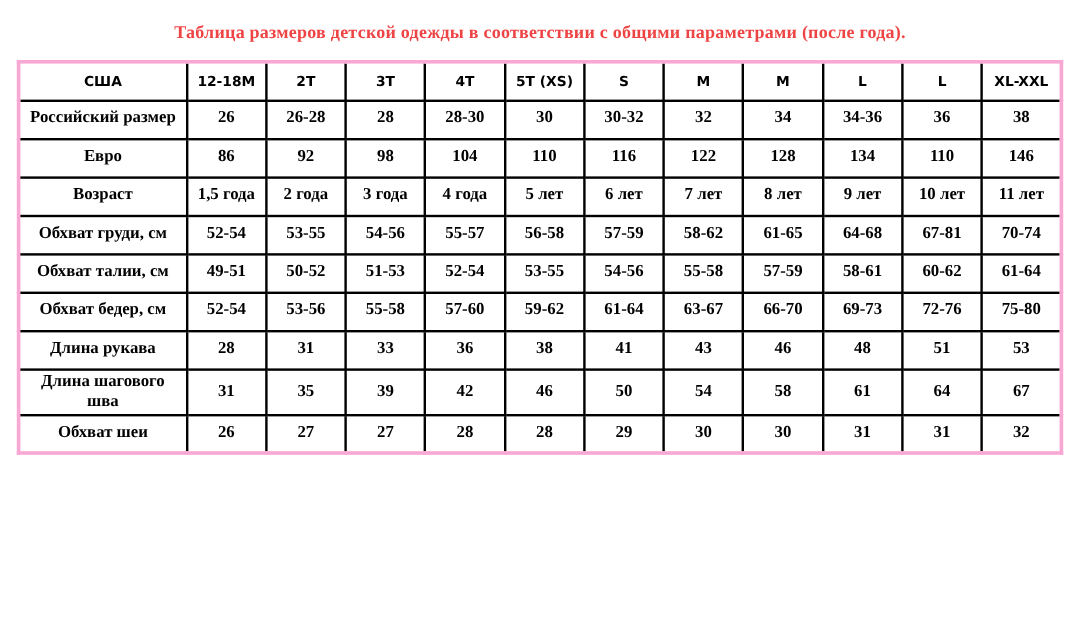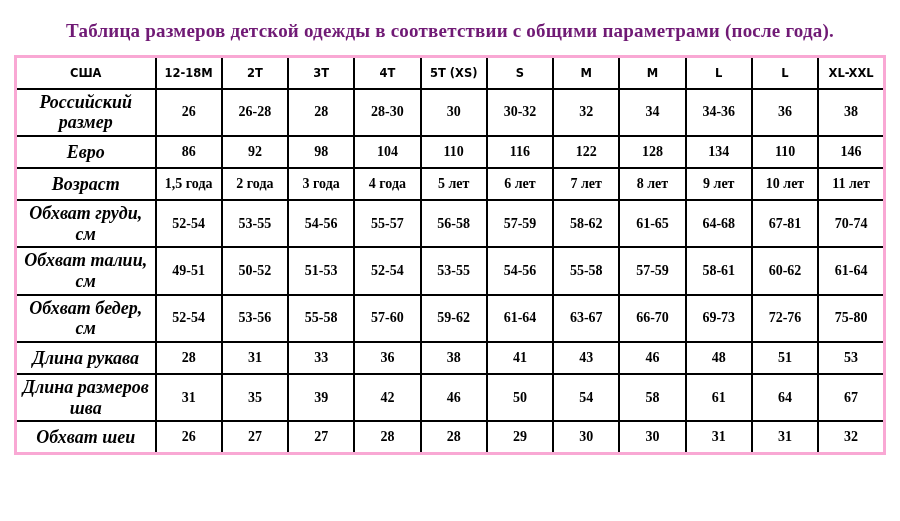--- a/index.html
+++ b/index.html
@@ -14,22 +14,22 @@
     width: 900px;
     height: 521px;
     background: #ffffff;
     box-sizing: border-box;
   }
   .title {
     padding-top: 20px;
     text-align: center;
     font-family: "Liberation Serif", serif;
     font-weight: bold;
-    font-size: 19px;
-    color: #701a75;
+    font-size: 15px;
+    color: #ef4444;
     letter-spacing: 0.2px;
   }
   table.size-table {
     border-collapse: collapse;
     table-layout: fixed;
     margin: 13px auto 0 auto;
     width: 872px;
     border: 3px solid #f9a8d4;
     background: #ffffff;
   }
@@ -51,22 +51,21 @@
     height: 32px;
   }
   table.size-table td {
     font-family: "Liberation Serif", serif;
     font-weight: bold;
     font-size: 14px;
     height: 32px;
     line-height: 1.15;
   }
   table.size-table td.row-label {
-    font-size: 18px;
-    font-style: italic;
+    font-size: 14px;
   }
 </style>
 </head>
 <body>
 
 <div class="page">
   <div class="title">Таблица размеров детской одежды в соответствии с общими параметрами (после года).</div>
 
   <table class="size-table">
     <colgroup>
@@ -181,21 +180,21 @@
           <td>36</td>
           <td>38</td>
           <td>41</td>
           <td>43</td>
           <td>46</td>
           <td>48</td>
           <td>51</td>
           <td>53</td>
         </tr>
         <tr>
-          <td class="row-label">Длина размеров шва</td>
+          <td class="row-label">Длина шагового шва</td>
           <td>31</td>
           <td>35</td>
           <td>39</td>
           <td>42</td>
           <td>46</td>
           <td>50</td>
           <td>54</td>
           <td>58</td>
           <td>61</td>
           <td>64</td>

